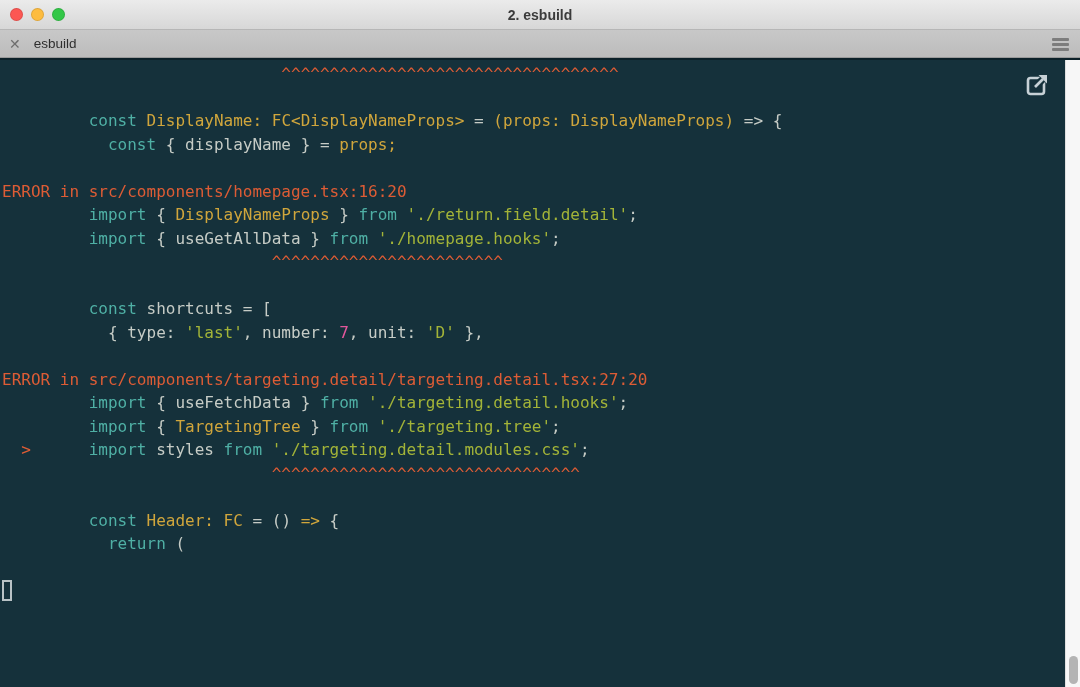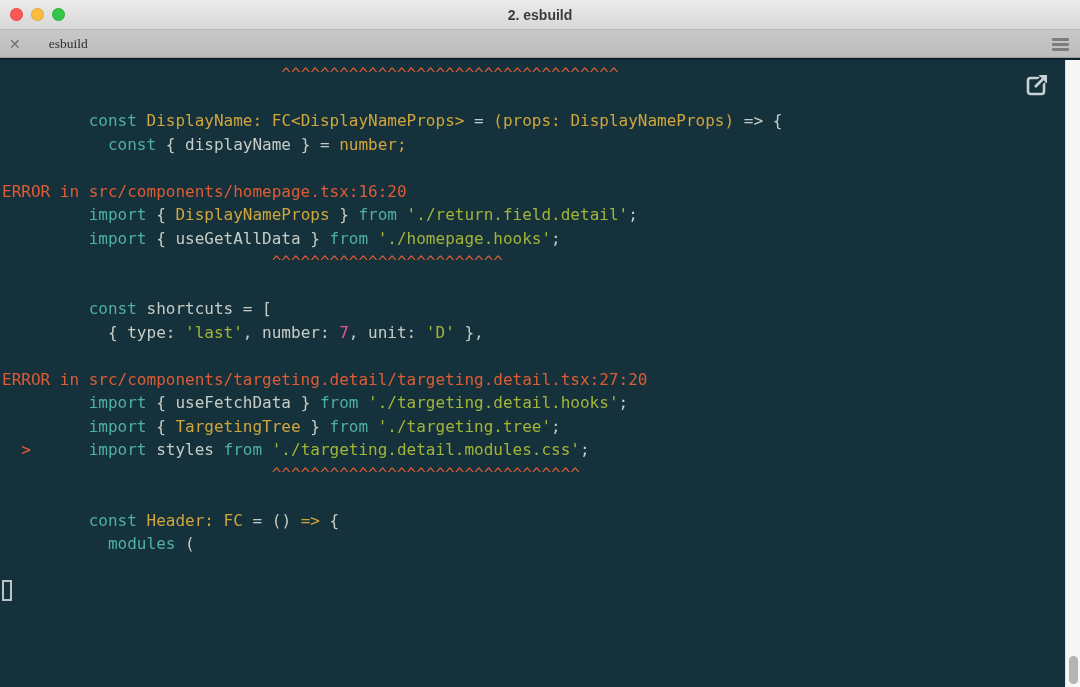--- a/index.html
+++ b/index.html
@@ -27,21 +27,21 @@
   }
 
   
   .tabbar {
     height:28px; flex:0 0 28px; position:relative;
     background:linear-gradient(#c8c8c8,#bcbcbc);
     display:flex; align-items:center;
     border-bottom:1px solid #9a9a9a;
   }
   .close-x { margin-left:9px; font-size:14px; color:#6e6e6e; line-height:1; cursor:default; }
-  .tab-label { margin-left:28px; font-size:13.5px; color:#2e2e2e;font-family:Liberation Serif, serif; }
+  .tab-label { margin-left:13px; font-size:13.5px; color:#2e2e2e; }
   .hamburger { position:absolute; right:11px; top:8px; width:17px; display:flex; flex-direction:column; gap:2.5px; }
   .hamburger i { display:block; height:2.6px; background:#7d7d7d; border-radius:1px; }
 
   
   .terminal {
     flex:1 1 auto; position:relative; overflow:hidden;
     background:var(--term-bg,#15313b);
     border-top:2px solid #0c2129;
   }
   .term-output {
@@ -101,38 +101,38 @@
         <i></i>
         <i></i>
       </span>
   </div>
 
   <div class="terminal">
     <div class="term-output">
         <div class="line"><span class="c-plain">                             </span><span class="c-caret">^^^^^^^^^^^^^^^^^^^^^^^^^^^^^^^^^^^</span></div>
         <div class="line"></div>
         <div class="line"><span class="c-plain">         </span><span class="c-kw">const</span><span class="c-plain"> </span><span class="c-type">DisplayName: FC&lt;DisplayNameProps&gt;</span><span class="c-plain"> = </span><span class="c-type">(props: DisplayNameProps)</span><span class="c-plain"> =&gt; {</span></div>
-        <div class="line"><span class="c-plain">           </span><span class="c-kw">const</span><span class="c-plain"> { displayName } = </span><span class="c-type">number;</span></div>
+        <div class="line"><span class="c-plain">           </span><span class="c-kw">const</span><span class="c-plain"> { displayName } = </span><span class="c-type">props;</span></div>
         <div class="line"></div>
         <div class="line"><span class="c-err">ERROR in src/components/homepage.tsx:16:20</span></div>
         <div class="line"><span class="c-plain">         </span><span class="c-kw">import</span><span class="c-plain"> { </span><span class="c-type">DisplayNameProps</span><span class="c-plain"> } </span><span class="c-kw">from</span><span class="c-plain"> </span><span class="c-str">'./return.field.detail'</span><span class="c-plain">;</span></div>
         <div class="line"><span class="c-plain">         </span><span class="c-kw">import</span><span class="c-plain"> { useGetAllData } </span><span class="c-kw">from</span><span class="c-plain"> </span><span class="c-str">'./homepage.hooks'</span><span class="c-plain">;</span></div>
         <div class="line"><span class="c-plain">                            </span><span class="c-caret">^^^^^^^^^^^^^^^^^^^^^^^^</span></div>
         <div class="line"></div>
         <div class="line"><span class="c-plain">         </span><span class="c-kw">const</span><span class="c-plain"> shortcuts = [</span></div>
         <div class="line"><span class="c-plain">           </span><span class="c-plain">{ type: </span><span class="c-str">'last'</span><span class="c-plain">, number: </span><span class="c-num">7</span><span class="c-plain">, unit: </span><span class="c-str">'D'</span><span class="c-plain"> },</span></div>
         <div class="line"></div>
         <div class="line"><span class="c-err">ERROR in src/components/targeting.detail/targeting.detail.tsx:27:20</span></div>
         <div class="line"><span class="c-plain">         </span><span class="c-kw">import</span><span class="c-plain"> { useFetchData } </span><span class="c-kw">from</span><span class="c-plain"> </span><span class="c-str">'./targeting.detail.hooks'</span><span class="c-plain">;</span></div>
         <div class="line"><span class="c-plain">         </span><span class="c-kw">import</span><span class="c-plain"> { </span><span class="c-type">TargetingTree</span><span class="c-plain"> } </span><span class="c-kw">from</span><span class="c-plain"> </span><span class="c-str">'./targeting.tree'</span><span class="c-plain">;</span></div>
         <div class="line"><span class="c-plain">  </span><span class="c-marker">&gt;</span><span class="c-plain">      </span><span class="c-kw">import</span><span class="c-plain"> styles </span><span class="c-kw">from</span><span class="c-plain"> </span><span class="c-str">'./targeting.detail.modules.css'</span><span class="c-plain">;</span></div>
         <div class="line"><span class="c-plain">                            </span><span class="c-caret">^^^^^^^^^^^^^^^^^^^^^^^^^^^^^^^^</span></div>
         <div class="line"></div>
         <div class="line"><span class="c-plain">         </span><span class="c-kw">const</span><span class="c-plain"> </span><span class="c-type">Header: FC</span><span class="c-plain"> = () </span><span class="c-type">=&gt;</span><span class="c-plain"> {</span></div>
-        <div class="line"><span class="c-plain">           </span><span class="c-kw">modules</span><span class="c-plain"> (</span></div>
+        <div class="line"><span class="c-plain">           </span><span class="c-kw">return</span><span class="c-plain"> (</span></div>
         <div class="line"></div>
         <div class="line"><span class="cursor"></span></div>
       </div>
 
     <button class="popout" title="">
       <svg width="28" height="28" viewBox="0 0 28 28">
         <rect x="4" y="8" width="16" height="16" rx="2.5" fill="none" stroke="#c7d1d6" stroke-width="2.6"></rect>
         <line x1="11" y1="17" x2="20" y2="8" stroke="#15313b" stroke-width="7"></line>
         <line x1="11" y1="17" x2="19" y2="9" stroke="#c7d1d6" stroke-width="2.6"></line>
         <path d="M14.5 5 L23 5 L23 13.5 Z" fill="#c7d1d6"></path>

